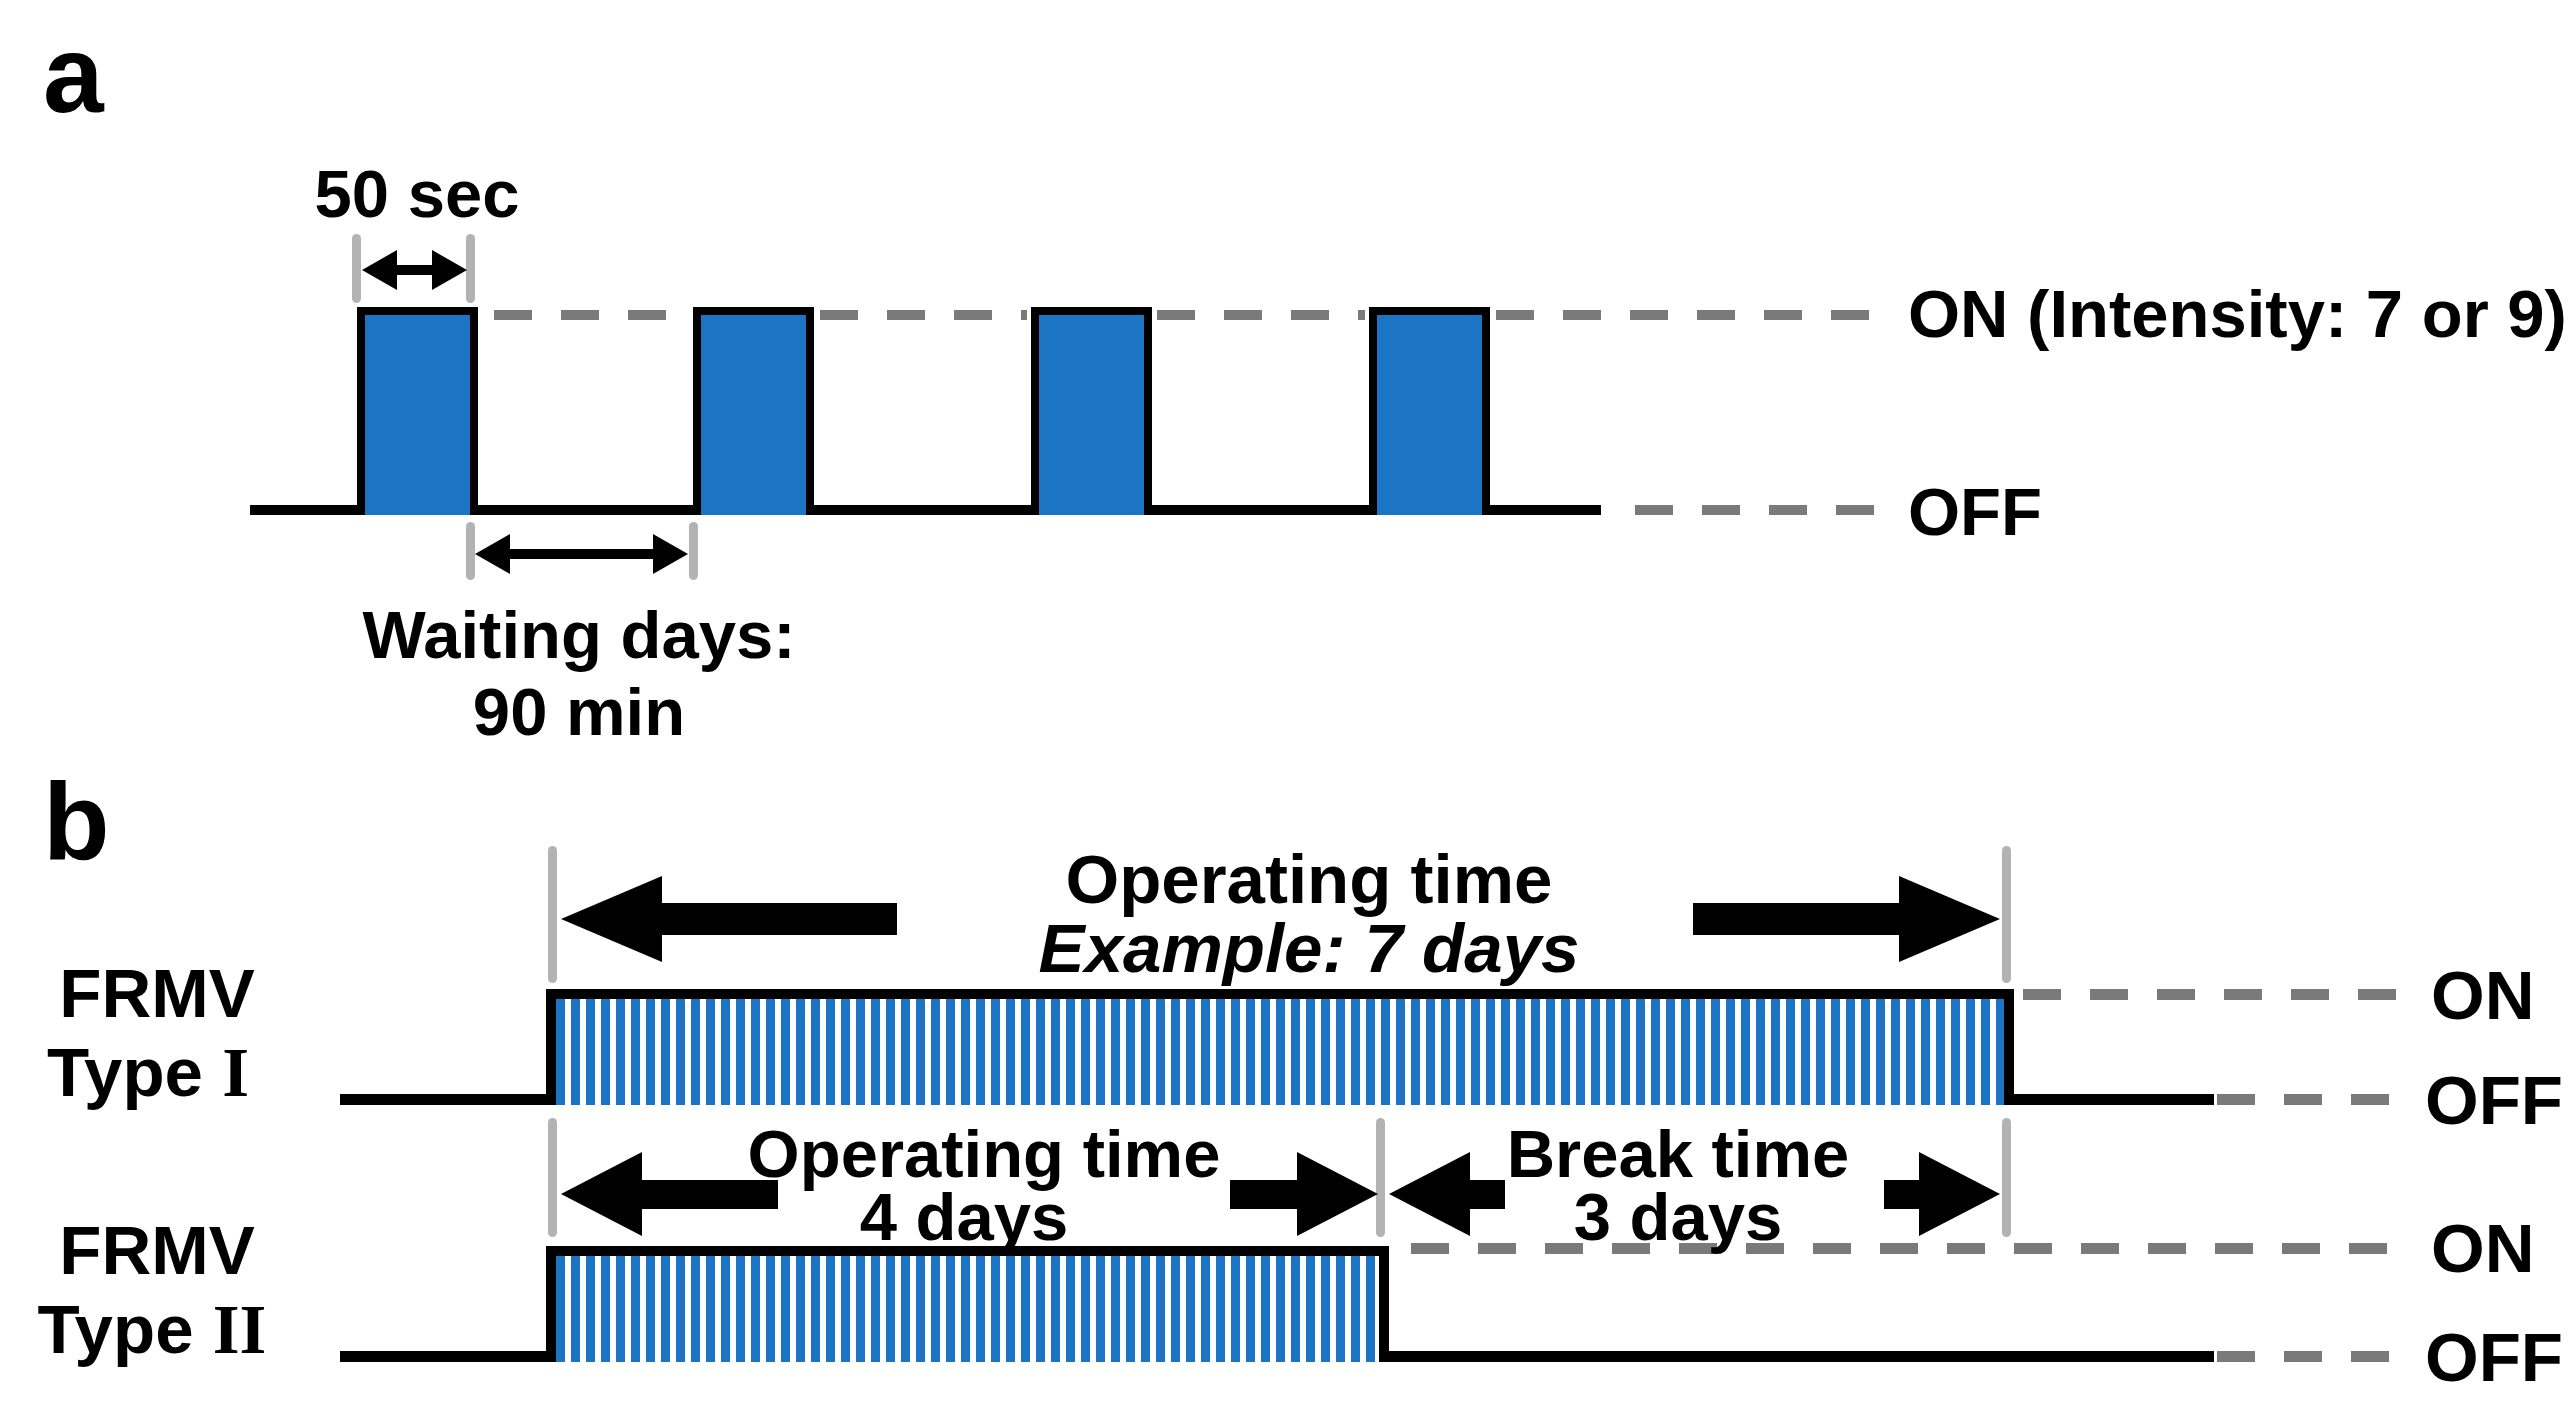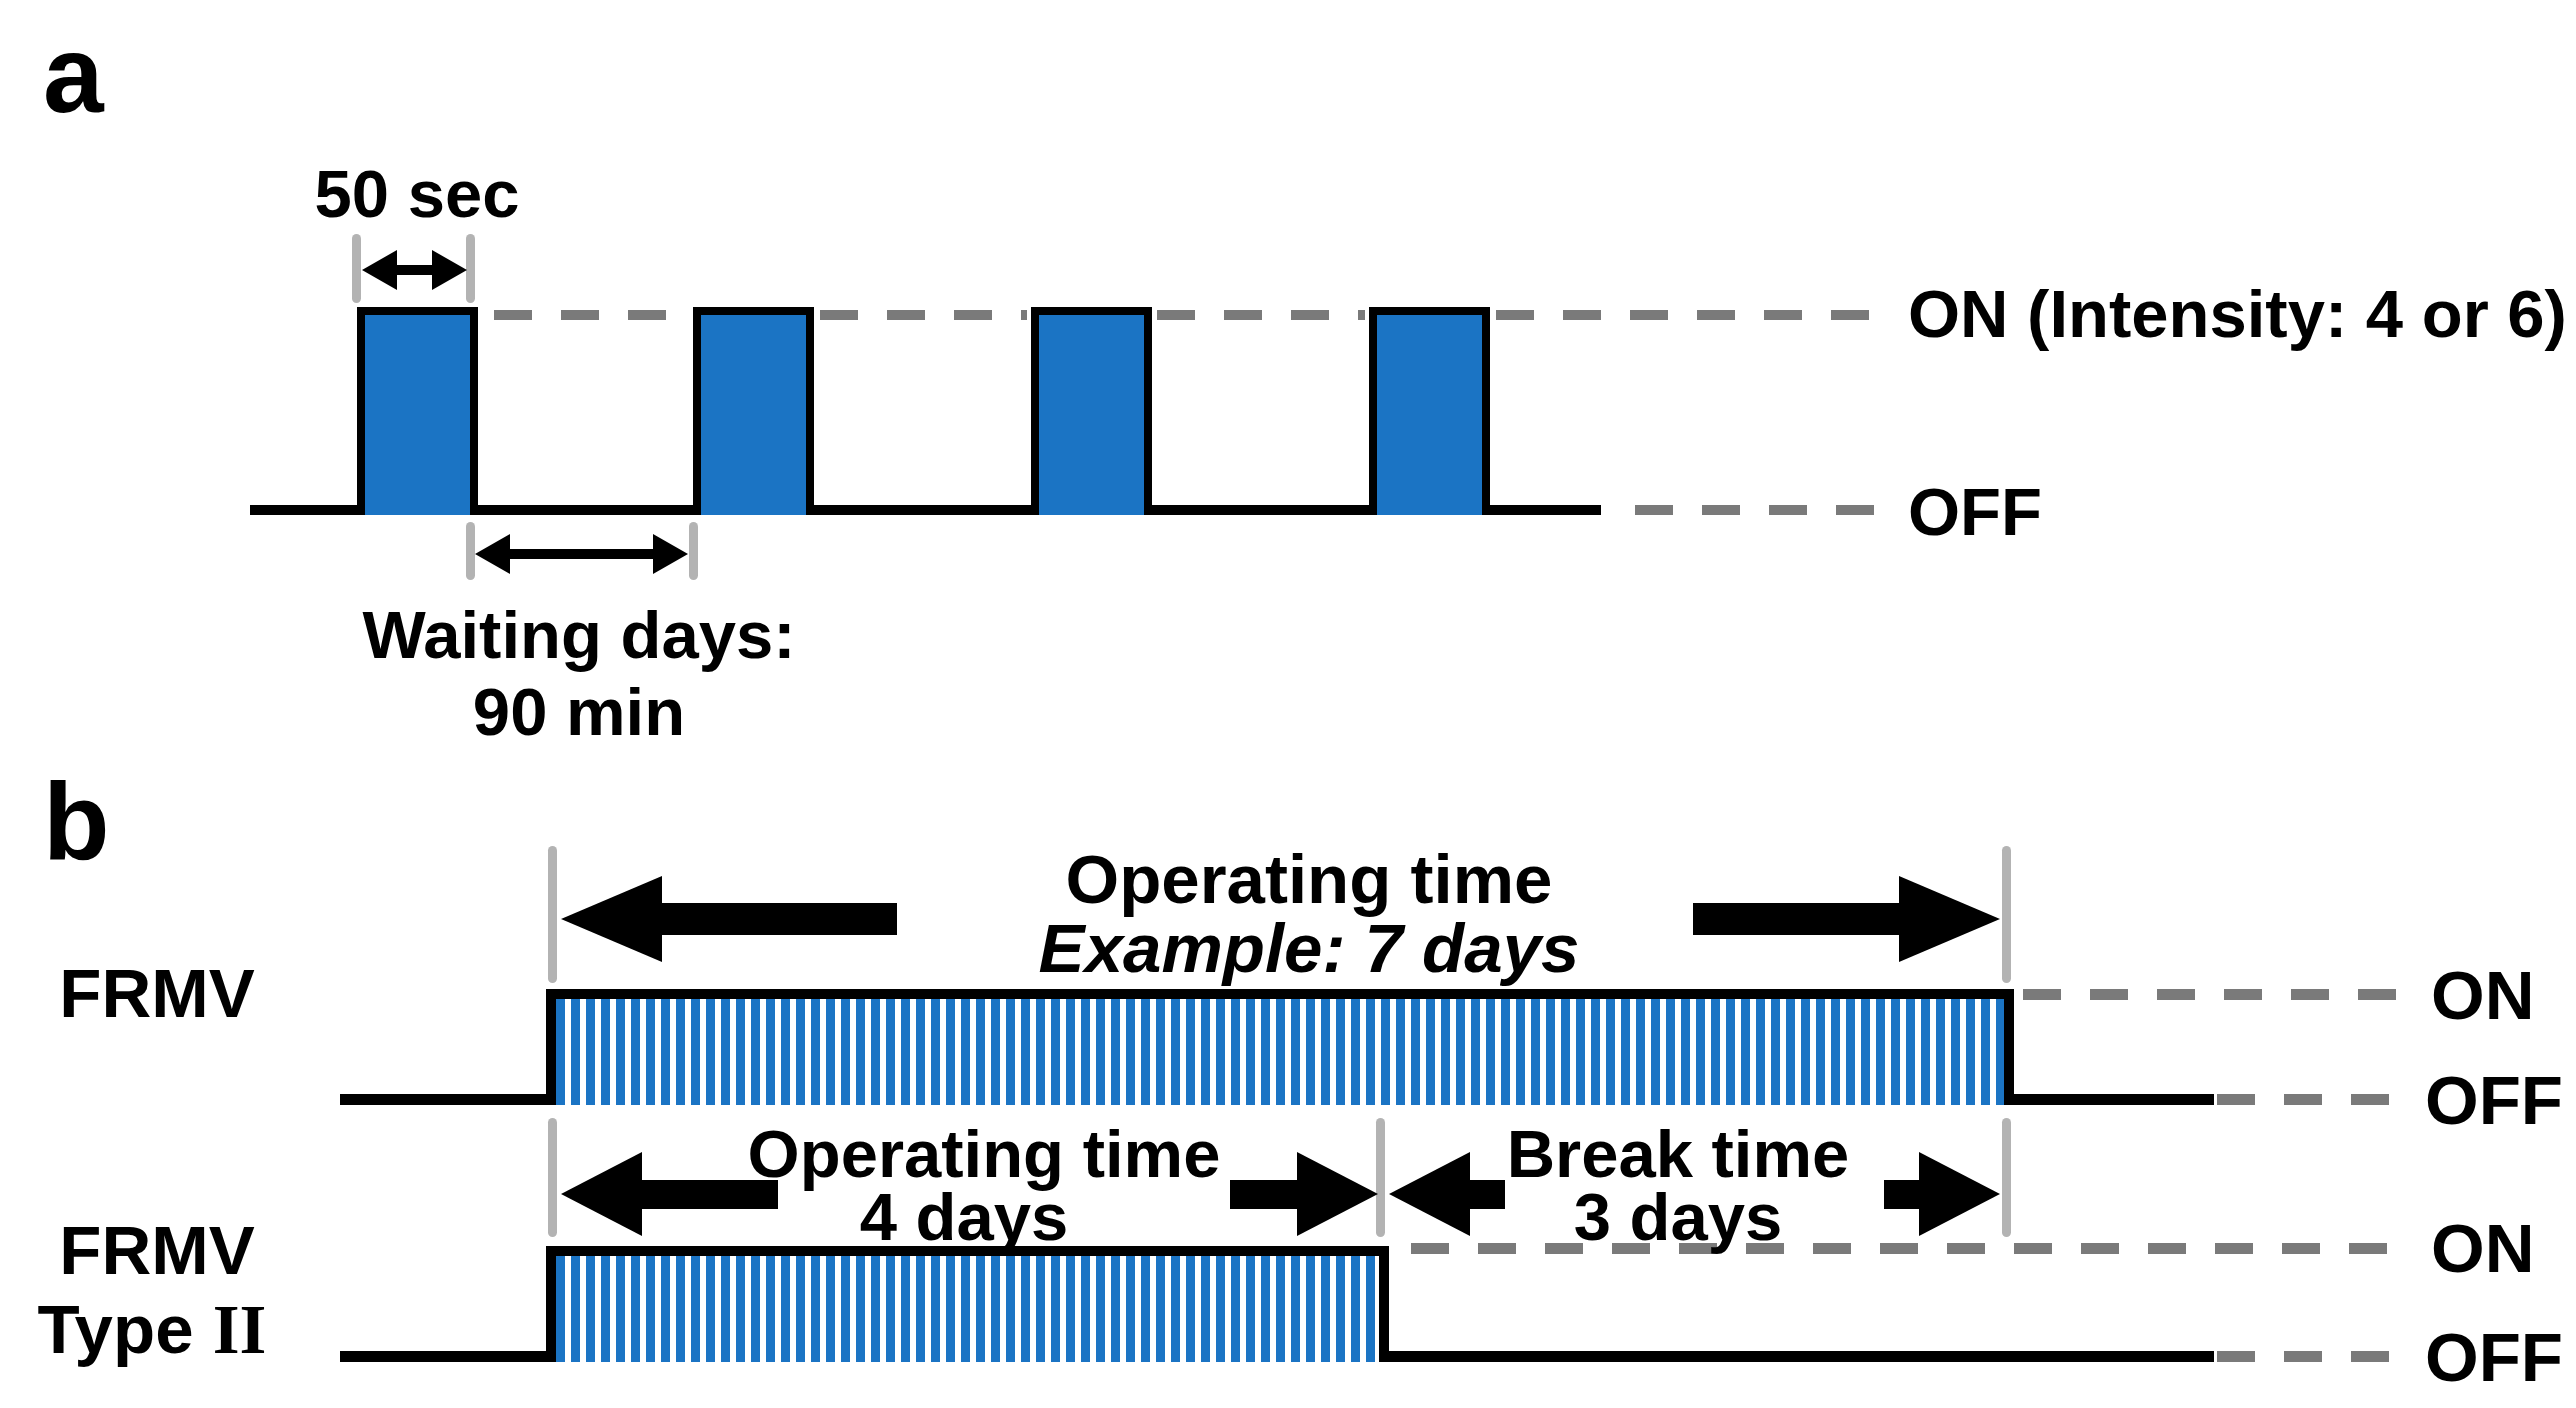--- a/index.html
+++ b/index.html
@@ -59,26 +59,30 @@
   <div class="tick" style="left:689px;top:522px;width:8.7px;height:58px;"></div>
   <div class="arrow" style="left:475px;top:533px;width:213px;height:41px;">
     <div class="tri" style="border-width:20px 35px 20px 0;border-right-color:#000;"></div>
     <div class="shaft" style="height:10px;"></div>
     <div class="tri" style="border-width:20px 0 20px 35px;border-left-color:#000;"></div>
   </div>
 
   <div class="txt lbl-a ctr" style="left:579px;top:600px;">Waiting days:</div>
   <div class="txt lbl-a ctr" style="left:579px;top:677px;">90 min</div>
 
-  <div class="txt lbl-a" style="left:1908px;top:279px;">ON (Intensity: 4 or 6)</div>
+  <div class="txt lbl-a" style="left:1908px;top:279px;">ON (Intensity: 7 or 9)</div>
   <div class="txt lbl-a" style="left:1908px;top:477px;">OFF</div>
 
   <div class="txt panel-letter" style="left:43px;top:767px;">b</div>
 
   <div class="txt lbl-b ctr" style="left:157px;top:958px;">FRMV</div>
+  <div class="txt lbl-b ctr" style="left:148px;top:1037px;">
+    <span>Type</span>
+    <span class="serif-num">I</span>
+  </div>
 
   <div class="baseline" style="left:340px;top:1094px;width:217px;height:11px;"></div>
   <div class="baseline" style="left:2011px;top:1094px;width:203px;height:11px;"></div>
   <div class="dashline" style="left:2217px;top:1094px;width:181px;height:11px;"></div>
 
   <div class="dashline" style="left:2023px;top:989px;width:375px;height:11px;"></div>
 
   <div class="block" style="left:546px;top:989px;width:1468px;height:116px;"></div>
 
   <div class="tick" style="left:548px;top:846px;width:9.4px;height:137px;"></div>

